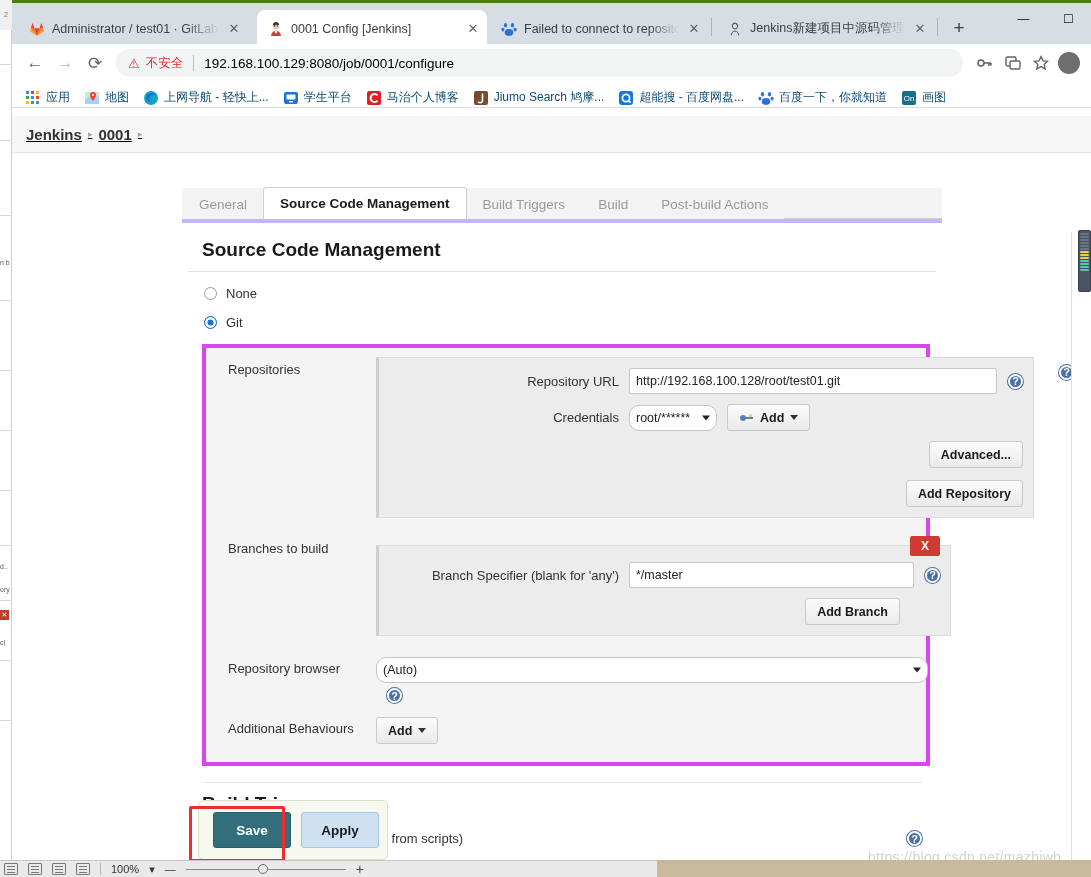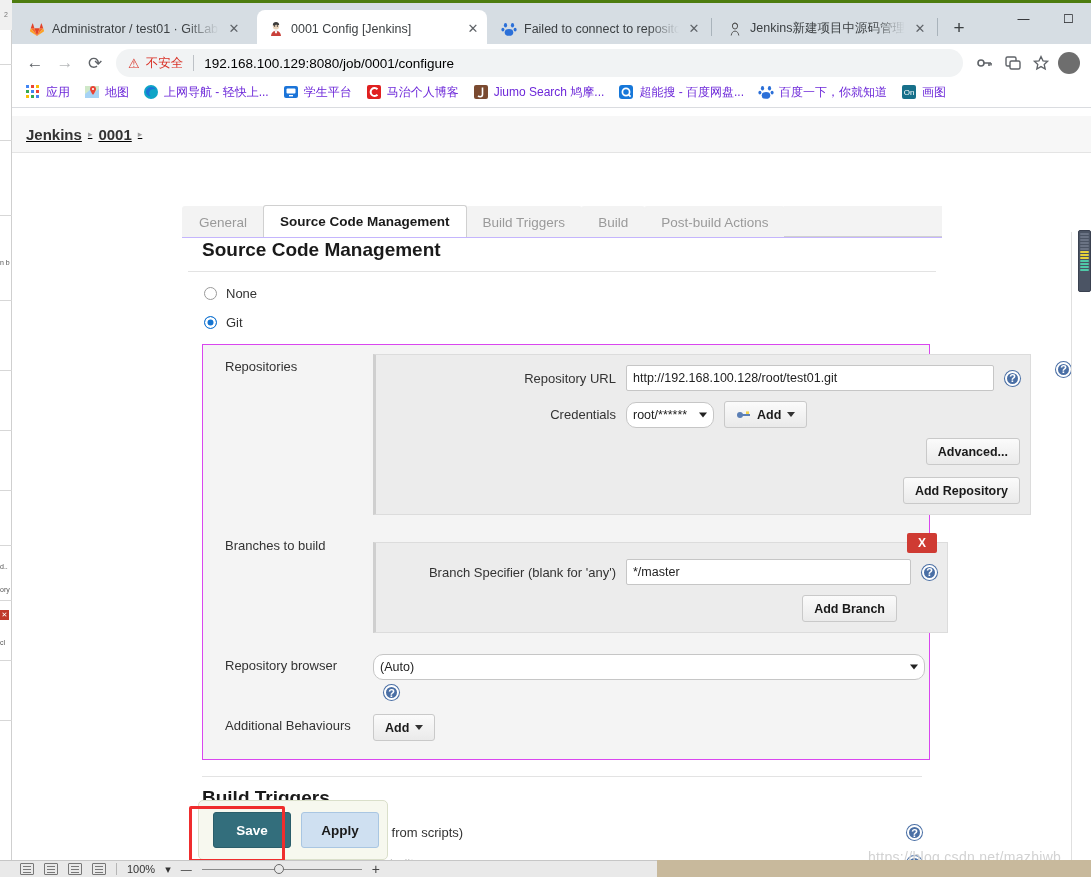--- a/index.html
+++ b/index.html
@@ -35,21 +35,21 @@
   }
   .bg-strip-top {
     position:absolute; left:0; top:0; width:12px; height:30px; background:#f0f0f0;
     font-size:7px; color:#777; text-align:center; line-height:30px;
   }
 
   
   .word-status {
     position:absolute; left:0; top:860px; width:1091px; height:17px;
     background:#e9e9e9; border-top:1px solid #c6c6c6;
-    display:flex; align-items:center; gap:10px; padding-left:20px;
+    display:flex; align-items:center; gap:10px; padding-left:4px;
     font-size:10px; color:#444;
   }
   .ws-icon { width:14px; height:12px; border:1px solid #777; border-radius:1px; position:relative; }
   .ws-icon::after{ content:""; position:absolute; left:2px; top:2px; right:2px; height:1px; background:#777; box-shadow:0 3px 0 #777,0 6px 0 #777; }
   .ws-sep { width:1px; height:12px; background:#b5b5b5; }
   .ws-zoom { font-size:11px; color:#333; }
   .ws-slider { position:relative; width:160px; height:12px; }
   .ws-slider-line{ position:absolute; left:0; top:6px; width:160px; height:1px; background:#8a8a8a;}
   .ws-slider-knob{ position:absolute; left:72px; top:1px; width:10px; height:10px; border:1px solid #6a6a6a; border-radius:50%; background:#e9e9e9;}
   .ws-plus{ font-size:14px; color:#444; }
@@ -114,36 +114,36 @@
   .omni-url { color:#000000; }
   .tb-icon { width: 28px; height: 28px; display:flex; align-items:center; justify-content:center; color:#5f6368; font-size:14px;}
   .avatar-circ { width:22px; height:22px; border-radius:50%; background:#6e6e6e; }
 
   
   .bookmarks {
     position:relative; height: 26px; background:#fff;
     display:flex; align-items:center; gap: 0px; padding: 0 6px;
     border-bottom: 1px solid #dadce0;
   }
-  .bm { display:flex; align-items:flex-start; gap:5px; padding: 0 7px; height:22px; font-size:12px; color:#6d28d9; white-space:nowrap;}
+  .bm { display:flex; align-items:flex-end; gap:5px; padding: 0 7px; height:22px; font-size:12px; color:#0c4a6e; white-space:nowrap;}
   .bm .bmico { width:16px; height:16px; flex:none; display:block; }
 
   
   .page { position:absolute; left: 0; top: 116px; width: 1079px; height: 744px; background:#ffffff; overflow:hidden;text-decoration:underline;}
   .breadcrumbbar {
     height: 37px; background:#f7f7f7; border-bottom:1px solid #e4e4e4;
     display:flex; align-items:center; padding-left: 14px; gap: 6px;
   }
   .bc-item { font-size:15px; font-weight:bold; color:#333; }
   .bc-arrow { color:#a0a0a0; font-size:9px; }
 
   .config-wrap { position:relative; width: 1079px; }
   .tabbar {
-    position:absolute; left: 170px; top: 54px; width: 760px; height: 31px;
-    border-bottom: 1px solid #c4b5fd;
+    position:absolute; left: 170px; top: 39px; width: 760px; height: 31px;
+    border-bottom: 4px solid #c4b5fd;
     display:flex; align-items:flex-end;
   }
   .cfgtab {
     height: 31px; padding: 0 16px; display:flex; align-items:center;
     font-size: 13.5px; color:#9a9a9a; background:#f3f3f3;
     border: 1px solid #d8d8d8; border-bottom: none; margin-right:-1px;
     border-radius: 3px 3px 0 0;
   }
   .cfgtab.plain { background:#f3f3f3; border-color:#f3f3f3; }
   .cfgtab.active {
@@ -156,21 +156,21 @@
   .sect-h1 { font-size: 19px; font-weight: bold; color:#1a1a1a; margin: 16px 0 0 20px; }
   .sect-rule { height:1px; background:#e3e3e3; margin: 10px 6px 0 6px; }
 
   .radio-row { display:flex; align-items:center; gap:9px; margin: 14px 0 0 22px; font-size:13px; color:#333;}
   .radio {
     width:13px; height:13px; border-radius:50%; border:1px solid #9a9a9a; background:#fff; flex:none;
     position:relative;
   }
   .radio.sel { border-color:#1675d1; background:#1675d1; box-shadow: inset 0 0 0 2.5px #fff; }
 
-  .git-panel { margin: 14px 12px 0 20px; border:1px solid #d946ef; background:#f4f4f4; }
+  .git-panel { margin: 14px 12px 0 20px; border:4px solid #d946ef; background:#f4f4f4; }
   .row { display:flex; align-items:flex-start; }
   .row-label {
     width: 170px; flex:none; padding: 14px 12px 10px 22px;
     font-size: 13px; color: #333; text-align:left;
   }
   .row-body { flex:1 1 auto; position:relative; }
 
   .inner-box {
     background:#ececec; border:1px solid #dcdcdc; border-left:3px solid #cfcfcf;
     margin: 9px 12px 9px 0; padding: 10px 10px 10px 10px; position:relative;

